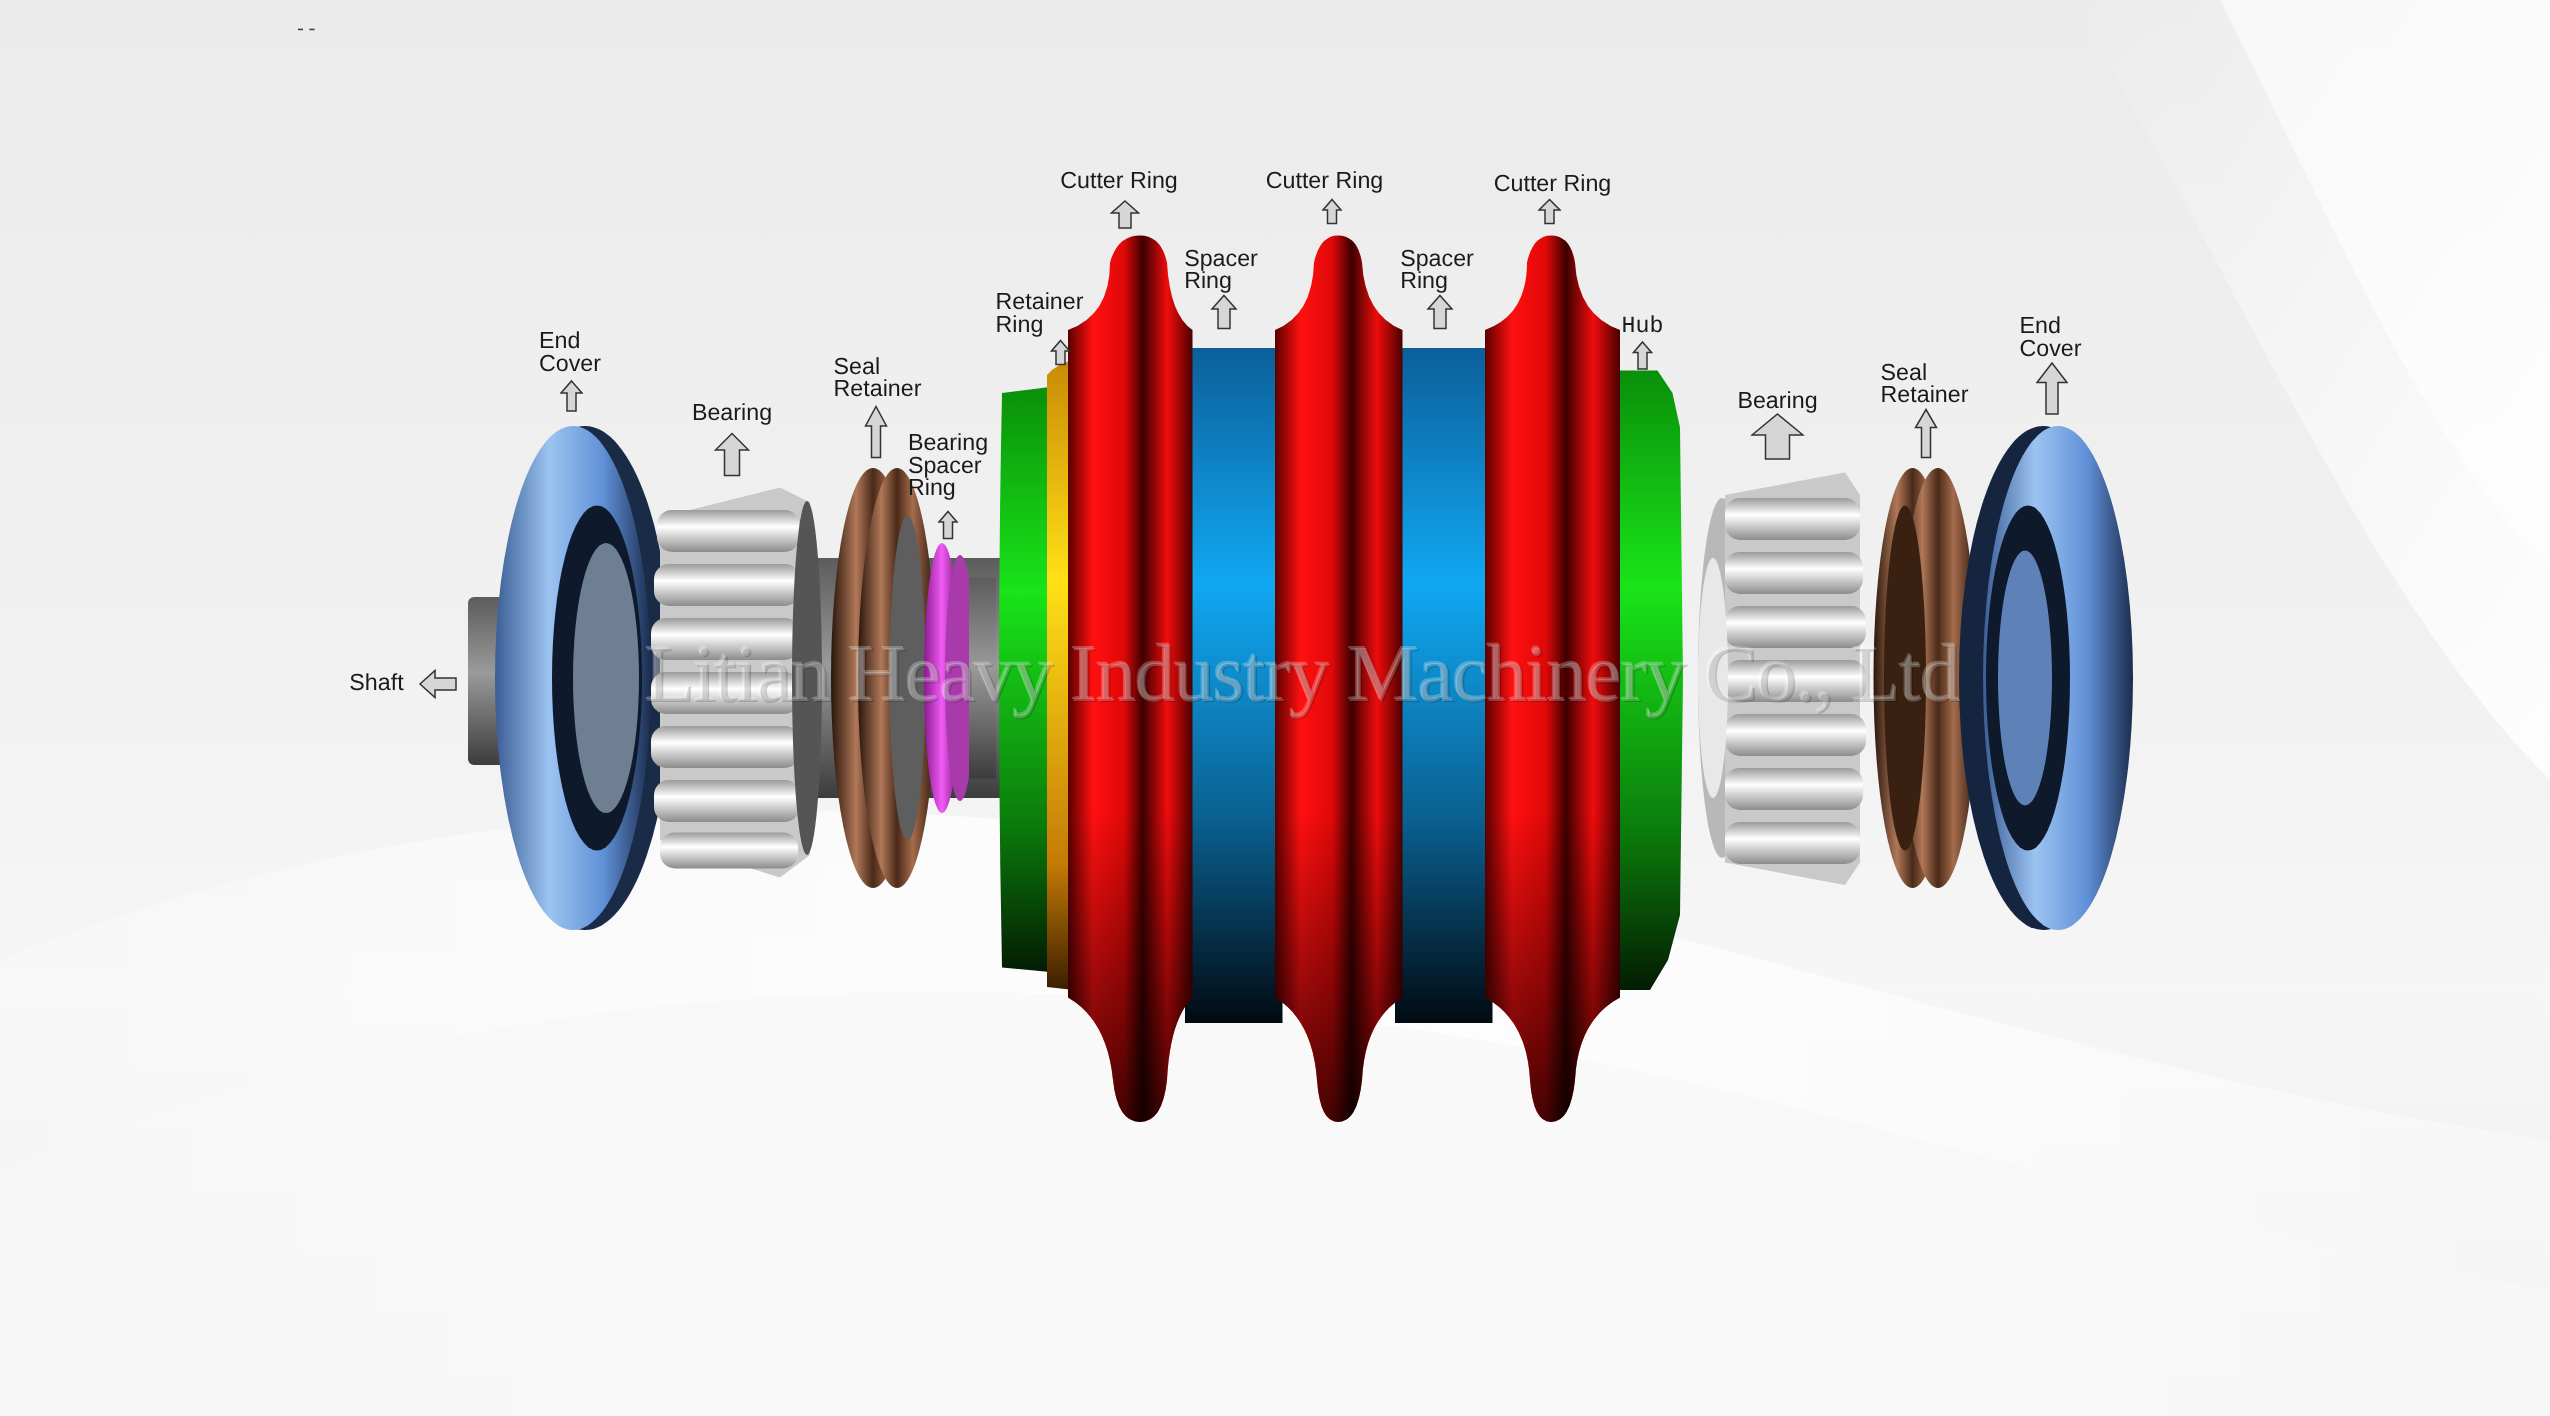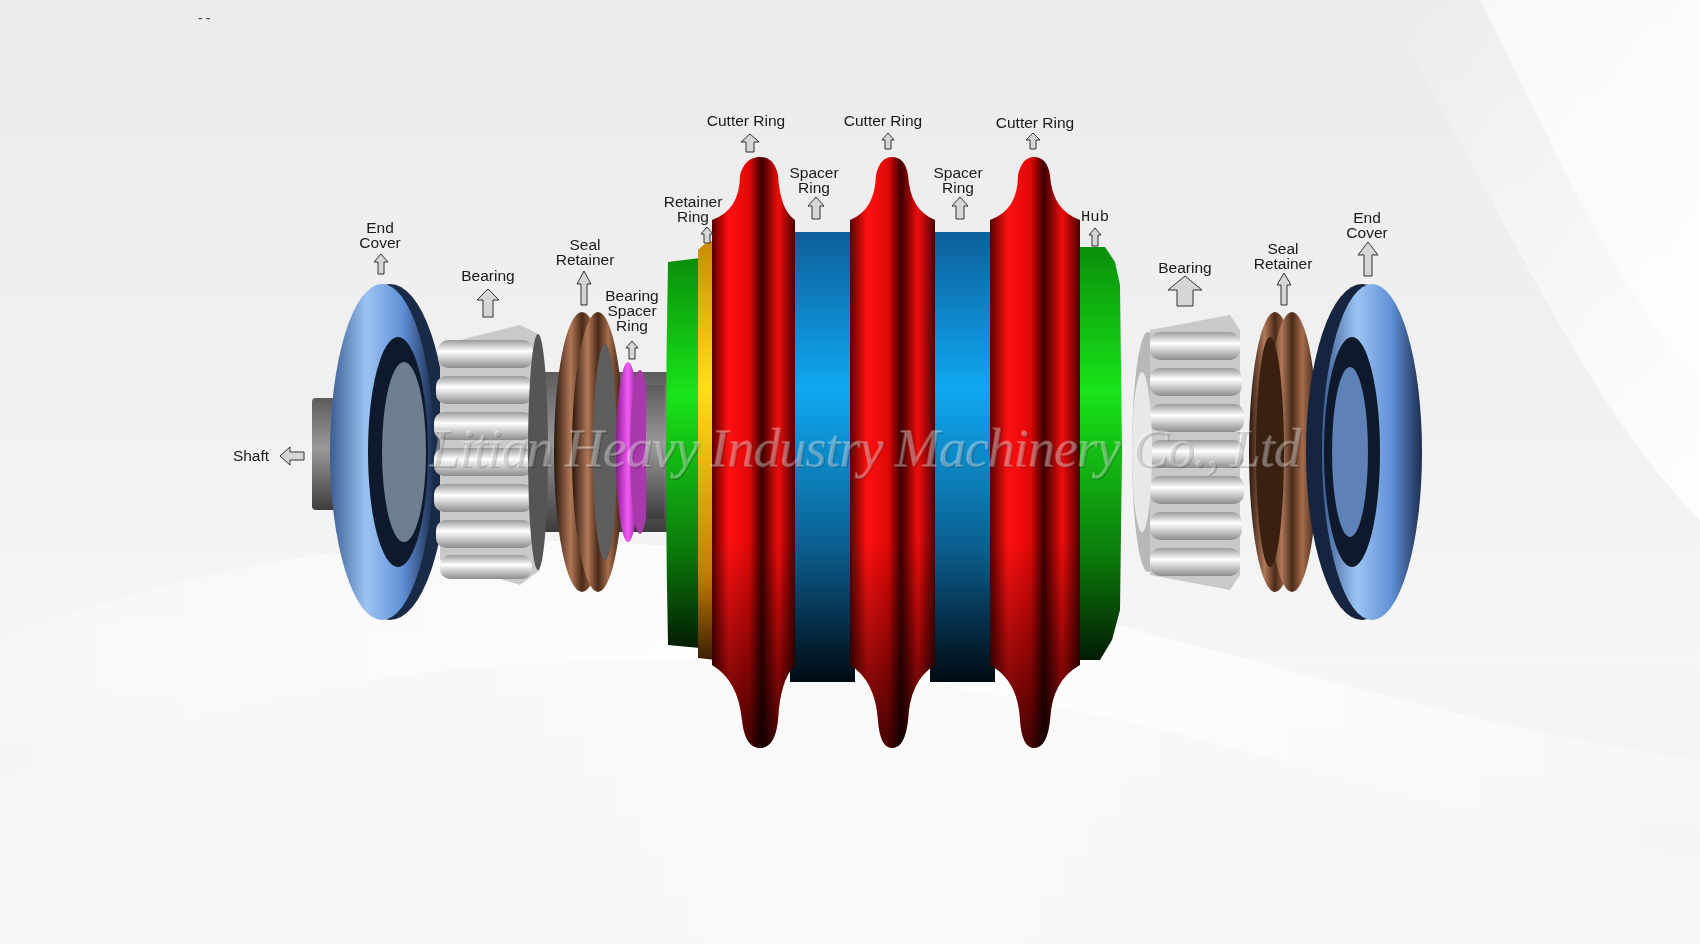--- a/index.html
+++ b/index.html
@@ -5,29 +5,29 @@
   html, body { margin: 0; padding: 0; }
   body {
     width: 1700px; height: 944px; overflow: hidden; position: relative;
     font-family: "Liberation Sans", "DejaVu Sans", sans-serif;
     background: linear-gradient(180deg, #ebebeb 0%, #f1f1f1 45%, #f6f6f6 70%, #efefef 100%);
   }
   .bg { position: absolute; inset: 0; }
   .stage { position: absolute; left: 0; top: 0; width: 1700px; height: 944px; }
   .label {
     position: absolute; color: #1a1a1a; font-size: 15.5px; line-height: 15px;
-    text-align: center; transform: translateX(-50%); white-space: nowrap;
+    text-align: left; transform: translateX(-50%); white-space: nowrap;
   }
   .label .ln { display: block; }
   .arrow { position: absolute; }
   .watermark {
     position: absolute; left: 430px; top: 418px; width: 880px;
     font-family: "Liberation Serif", "DejaVu Serif", serif; font-size: 54px;
     color: rgba(255,255,255,0.22); text-shadow: 1px 1px 0 rgba(0,0,0,0.18), -1px -1px 0 rgba(255,255,255,0.25);
-    letter-spacing: -1px; white-space: nowrap; pointer-events: none; font-style: italic;
+    letter-spacing: -1px; white-space: nowrap; pointer-events: none;
   }
   .marks { position: absolute; left: 198px; top: 10px; font-size: 14px; color: #444; letter-spacing: 3px; }
 </style>
 </head>
 <body>
 
 <svg class="bg" width="1700" height="944" viewBox="0 0 1700 944">
   <defs>
     <linearGradient id="wave1" x1="0" y1="0" x2="1" y2="0">
       <stop offset="0" stop-color="#ffffff" stop-opacity="0.2"></stop>

